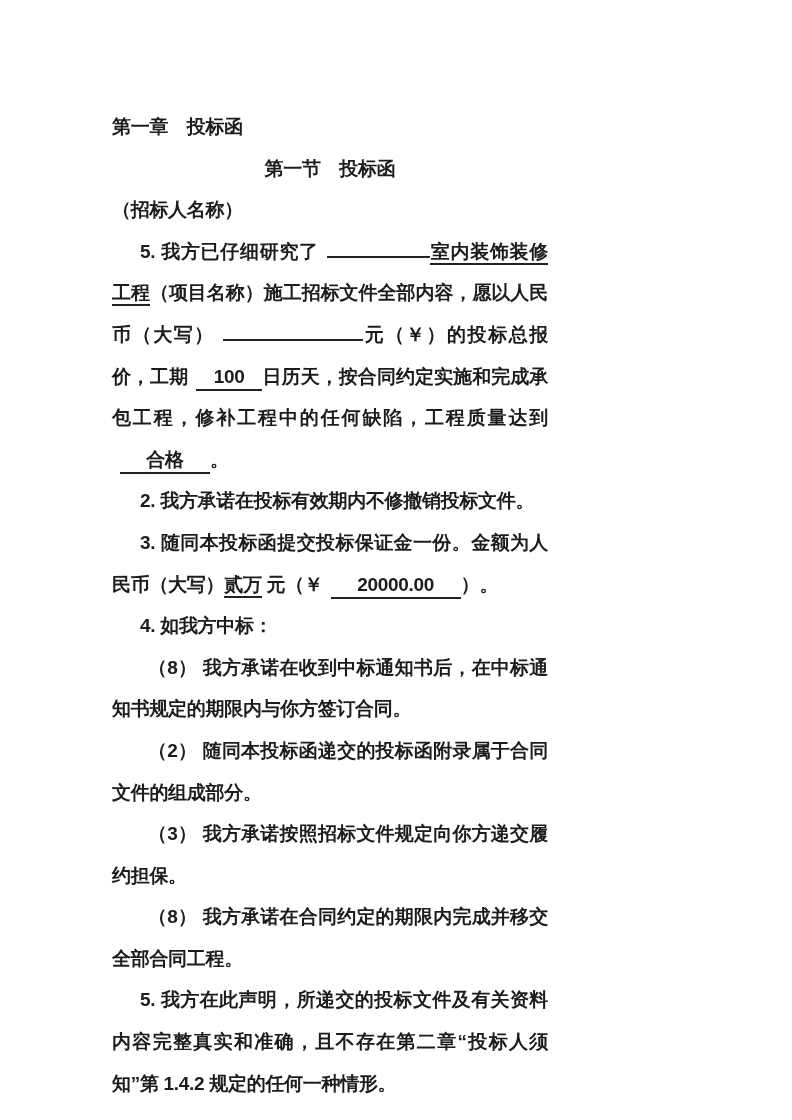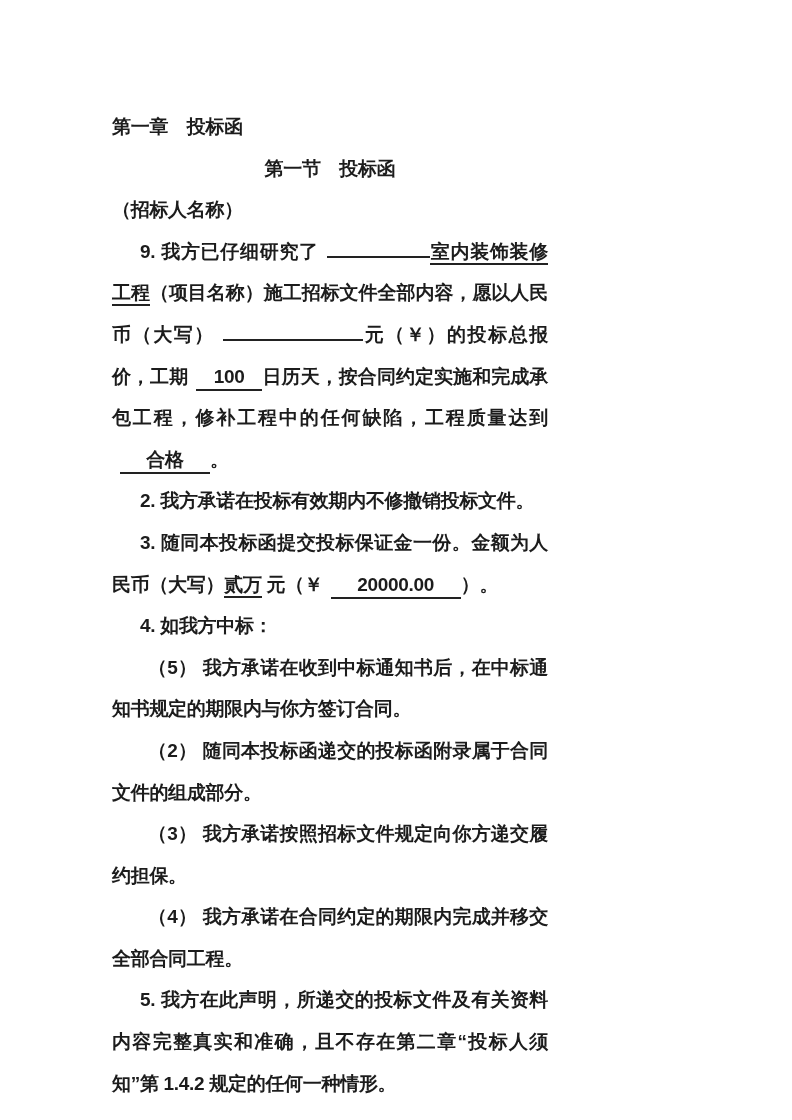--- a/index.html
+++ b/index.html
@@ -63,32 +63,32 @@
 <body>
 
 <div class="page">
 
   <p class="chapter-title">第一章　投标函</p>
 
   <p class="section-title">第一节　投标函</p>
 
   <p>（招标人名称）</p>
 
-  <p class="item"><span>9. 我方已仔细研究了</span><span class="fill fill-project-blank"></span><span class="ul-text">室内装饰装修工程</span><span>（项目名称）施工招标文件全部内容，愿以人民币（大写）</span><span class="fill fill-amount-words-blank"></span><span>元（￥）的投标总报价，工期</span><span class="fill fill-duration">100</span><span>日历天，按合同约定实施和完成承包工程，修补工程中的任何缺陷，工程质量达到</span><span class="fill fill-quality">合格</span><span>。</span></p>
+  <p class="item"><span>5. 我方已仔细研究了</span><span class="fill fill-project-blank"></span><span class="ul-text">室内装饰装修工程</span><span>（项目名称）施工招标文件全部内容，愿以人民币（大写）</span><span class="fill fill-amount-words-blank"></span><span>元（￥）的投标总报价，工期</span><span class="fill fill-duration">100</span><span>日历天，按合同约定实施和完成承包工程，修补工程中的任何缺陷，工程质量达到</span><span class="fill fill-quality">合格</span><span>。</span></p>
 
   <p class="item">2. 我方承诺在投标有效期内不修撤销投标文件。</p>
 
   <p class="item"><span>3. 随同本投标函提交投标保证金一份。金额为人民币（大写）</span><span class="ul-text">贰万</span><span> 元（￥</span><span class="fill fill-amount-figures">20000.00</span><span>）。</span></p>
 
   <p class="item">4. 如我方中标：</p>
 
-  <p class="subitem">（5） 我方承诺在收到中标通知书后，在中标通知书规定的期限内与你方签订合同。</p>
+  <p class="subitem">（8） 我方承诺在收到中标通知书后，在中标通知书规定的期限内与你方签订合同。</p>
   <p class="subitem">（2） 随同本投标函递交的投标函附录属于合同文件的组成部分。</p>
   <p class="subitem">（3） 我方承诺按照招标文件规定向你方递交履约担保。</p>
-  <p class="subitem">（4） 我方承诺在合同约定的期限内完成并移交全部合同工程。</p>
+  <p class="subitem">（8） 我方承诺在合同约定的期限内完成并移交全部合同工程。</p>
 
   <p class="item">5. 我方在此声明，所递交的投标文件及有关资料内容完整真实和准确，且不存在第二章“投标人须知”第 1.4.2 规定的任何一种情形。</p>
 
   <div class="spacer-line"></div>
 
   <p class="item6"><span>6.</span><span class="fill fill-supplement">无</span><span>（其他补充说明）。</span></p>
 
 
 </div>
 

